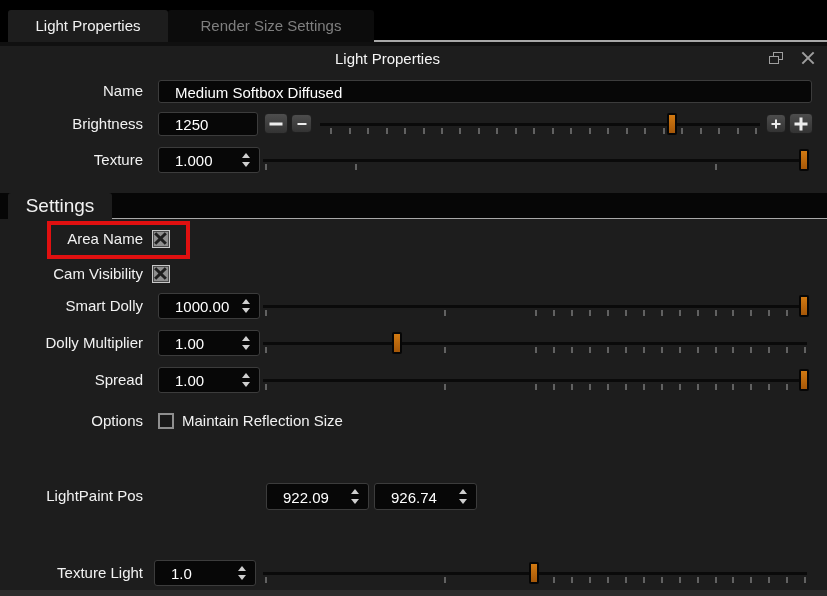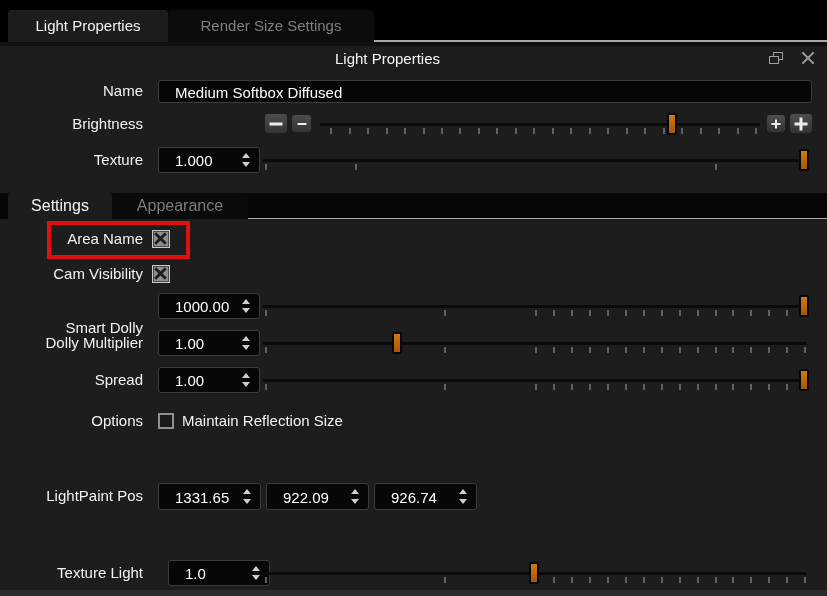--- a/index.html
+++ b/index.html
@@ -50,21 +50,21 @@
   .slider{position:absolute;height:26px;}
   .sl-track{position:absolute;left:0;right:0;top:12px;height:3px;background:#0a0a0a;}
   .sl-tick{position:absolute;top:17px;width:2px;height:6px;background:#616161;}
   .sl-handle{position:absolute;top:2px;width:10px;height:22px;transform:translateX(-50%);
              background:linear-gradient(#d27a12,#a55708);border:2px solid #060606;
              border-radius:2px;box-sizing:border-box;}
 
   
   .subtabbar{position:absolute;top:193px;left:0;width:827px;height:26px;background:#060606;
              display:flex;align-items:flex-end;padding-left:8px;box-sizing:border-box;}
-  .subtab{height:26px;line-height:26px;text-align:center;font-size:16px;
+  .subtab{height:26px;line-height:26px;text-align:center;font-size:19px;
           border-top-left-radius:3px;border-top-right-radius:3px;}
   .subtab.active{background:#1d1d1d;color:#f2f2f2;}
   .subtab.inactive{background:#0a0a0a;color:#7c7c7c;}
   .subtab-fill{flex:1;height:26px;border-bottom:1px solid #a8a8a8;box-sizing:border-box;}
 
   
   .cbx{position:absolute;width:18px;height:18px;background:#8f8f8f;border:1px solid #c8c8c8;
        box-sizing:border-box;box-shadow:inset 0 0 0 1px #4a4a4a;}
   .cbx.checked::before,.cbx.checked::after{content:"";position:absolute;left:0;top:6px;
        width:15px;height:3px;background:#1f1f1f;}
@@ -96,20 +96,23 @@
       <i class="r2"></i>
     </span>
   <span class="ic-close"></span>
 
   <div class="lbl" style="top:81px;">Name</div>
   <div class="tbox" style="left:158px;top:80px;width:654px;height:23px;">
     <span>Medium Softbox Diffused</span>
   </div>
 
   <div class="lbl" style="top:114px;">Brightness</div>
+  <div class="tbox" style="left:158px;top:112px;width:100px;height:24px;">
+    <span>1250</span>
+  </div>
   <div class="sqbtn" style="left:264px;top:113px;width:24px;height:21px;">
       <i style="width:13px;height:3px;"></i>
     </div>
   <div class="sqbtn" style="left:291px;top:114px;width:21px;height:19px;">
       <i style="width:9px;height:2px;"></i>
     </div>
   <div class="slider" style="left:320px;top:111px;width:440px;">
       <div class="sl-track"></div>
       <div class="sl-tick" style="left: 2.3%;"></div>
       <div class="sl-tick" style="left: 6.5%;"></div>
@@ -155,32 +158,31 @@
   <div class="slider" style="left:263px;top:147px;width:544px;">
       <div class="sl-track"></div>
       <div class="sl-tick" style="left: 0.3%;"></div>
       <div class="sl-tick" style="left: 16.9%;"></div>
       <div class="sl-tick" style="left: 83.1%;"></div>
       <div class="sl-handle" style="left: 99.5%;"></div>
     </div>
 
   <div class="subtabbar">
     <div class="subtab active" style="width:104px;">Settings</div>
-    <div class="subtab inactive" style="width:136px;">Appearance</div>
     <div class="subtab-fill"></div>
   </div>
 
   <div class="lbl" style="top:229px;">Area Name</div>
   <div class="cbx checked" style="left:152px;top:230px;"></div>
   <div class="annotation" style="left:47px;top:221px;width:143px;height:38px;"></div>
 
   <div class="lbl" style="top:264px;">Cam Visibility</div>
   <div class="cbx checked" style="left:152px;top:265px;"></div>
 
-  <div class="lbl" style="top:296px;margin-top:22px;">Smart Dolly</div>
+  <div class="lbl" style="top:296px;">Smart Dolly</div>
   <div class="spin" style="left:158px;top:293px;width:102px;height:26px;">
     <span class="spin-val">1000.00</span>
       <i class="up"></i>
       <i class="dn"></i>
   </div>
   <div class="slider" style="left:263px;top:293px;width:544px;">
       <div class="sl-track"></div>
       <div class="sl-tick" style="left: 0.3%;"></div>
       <div class="sl-tick" style="left: 33.3%;"></div>
       <div class="sl-tick" style="left: 50%;"></div>
@@ -258,38 +260,33 @@
       <div class="sl-tick" style="left: 96.2%;"></div>
       <div class="sl-tick" style="left: 99.5%;"></div>
       <div class="sl-handle" style="left: 99.5%;"></div>
     </div>
 
   <div class="lbl" style="top:411px;">Options</div>
   <div class="cbx-empty" style="left:158px;top:413px;"></div>
   <div class="cbx-text" style="left:182px;top:411px;">Maintain Reflection Size</div>
 
   <div class="lbl" style="top:486px;">LightPaint Pos</div>
-  <div class="spin" style="left:158px;top:483px;width:103px;height:27px;">
-    <span class="spin-val">1331.65</span>
-      <i class="up"></i>
-      <i class="dn"></i>
-  </div>
   <div class="spin" style="left:266px;top:483px;width:103px;height:27px;">
     <span class="spin-val">922.09</span>
       <i class="up"></i>
       <i class="dn"></i>
   </div>
   <div class="spin" style="left:374px;top:483px;width:103px;height:27px;">
     <span class="spin-val">926.74</span>
       <i class="up"></i>
       <i class="dn"></i>
   </div>
 
   <div class="lbl" style="top:563px;">Texture Light</div>
-  <div class="spin" style="left:168px;top:560px;width:102px;height:26px;">
+  <div class="spin" style="left:154px;top:560px;width:102px;height:26px;">
     <span class="spin-val">1.0</span>
       <i class="up"></i>
       <i class="dn"></i>
   </div>
   <div class="slider" style="left:263px;top:560px;width:544px;">
       <div class="sl-track"></div>
       <div class="sl-tick" style="left: 0.3%;"></div>
       <div class="sl-tick" style="left: 33.3%;"></div>
       <div class="sl-tick" style="left: 50%;"></div>
       <div class="sl-tick" style="left: 53.3%;"></div>

